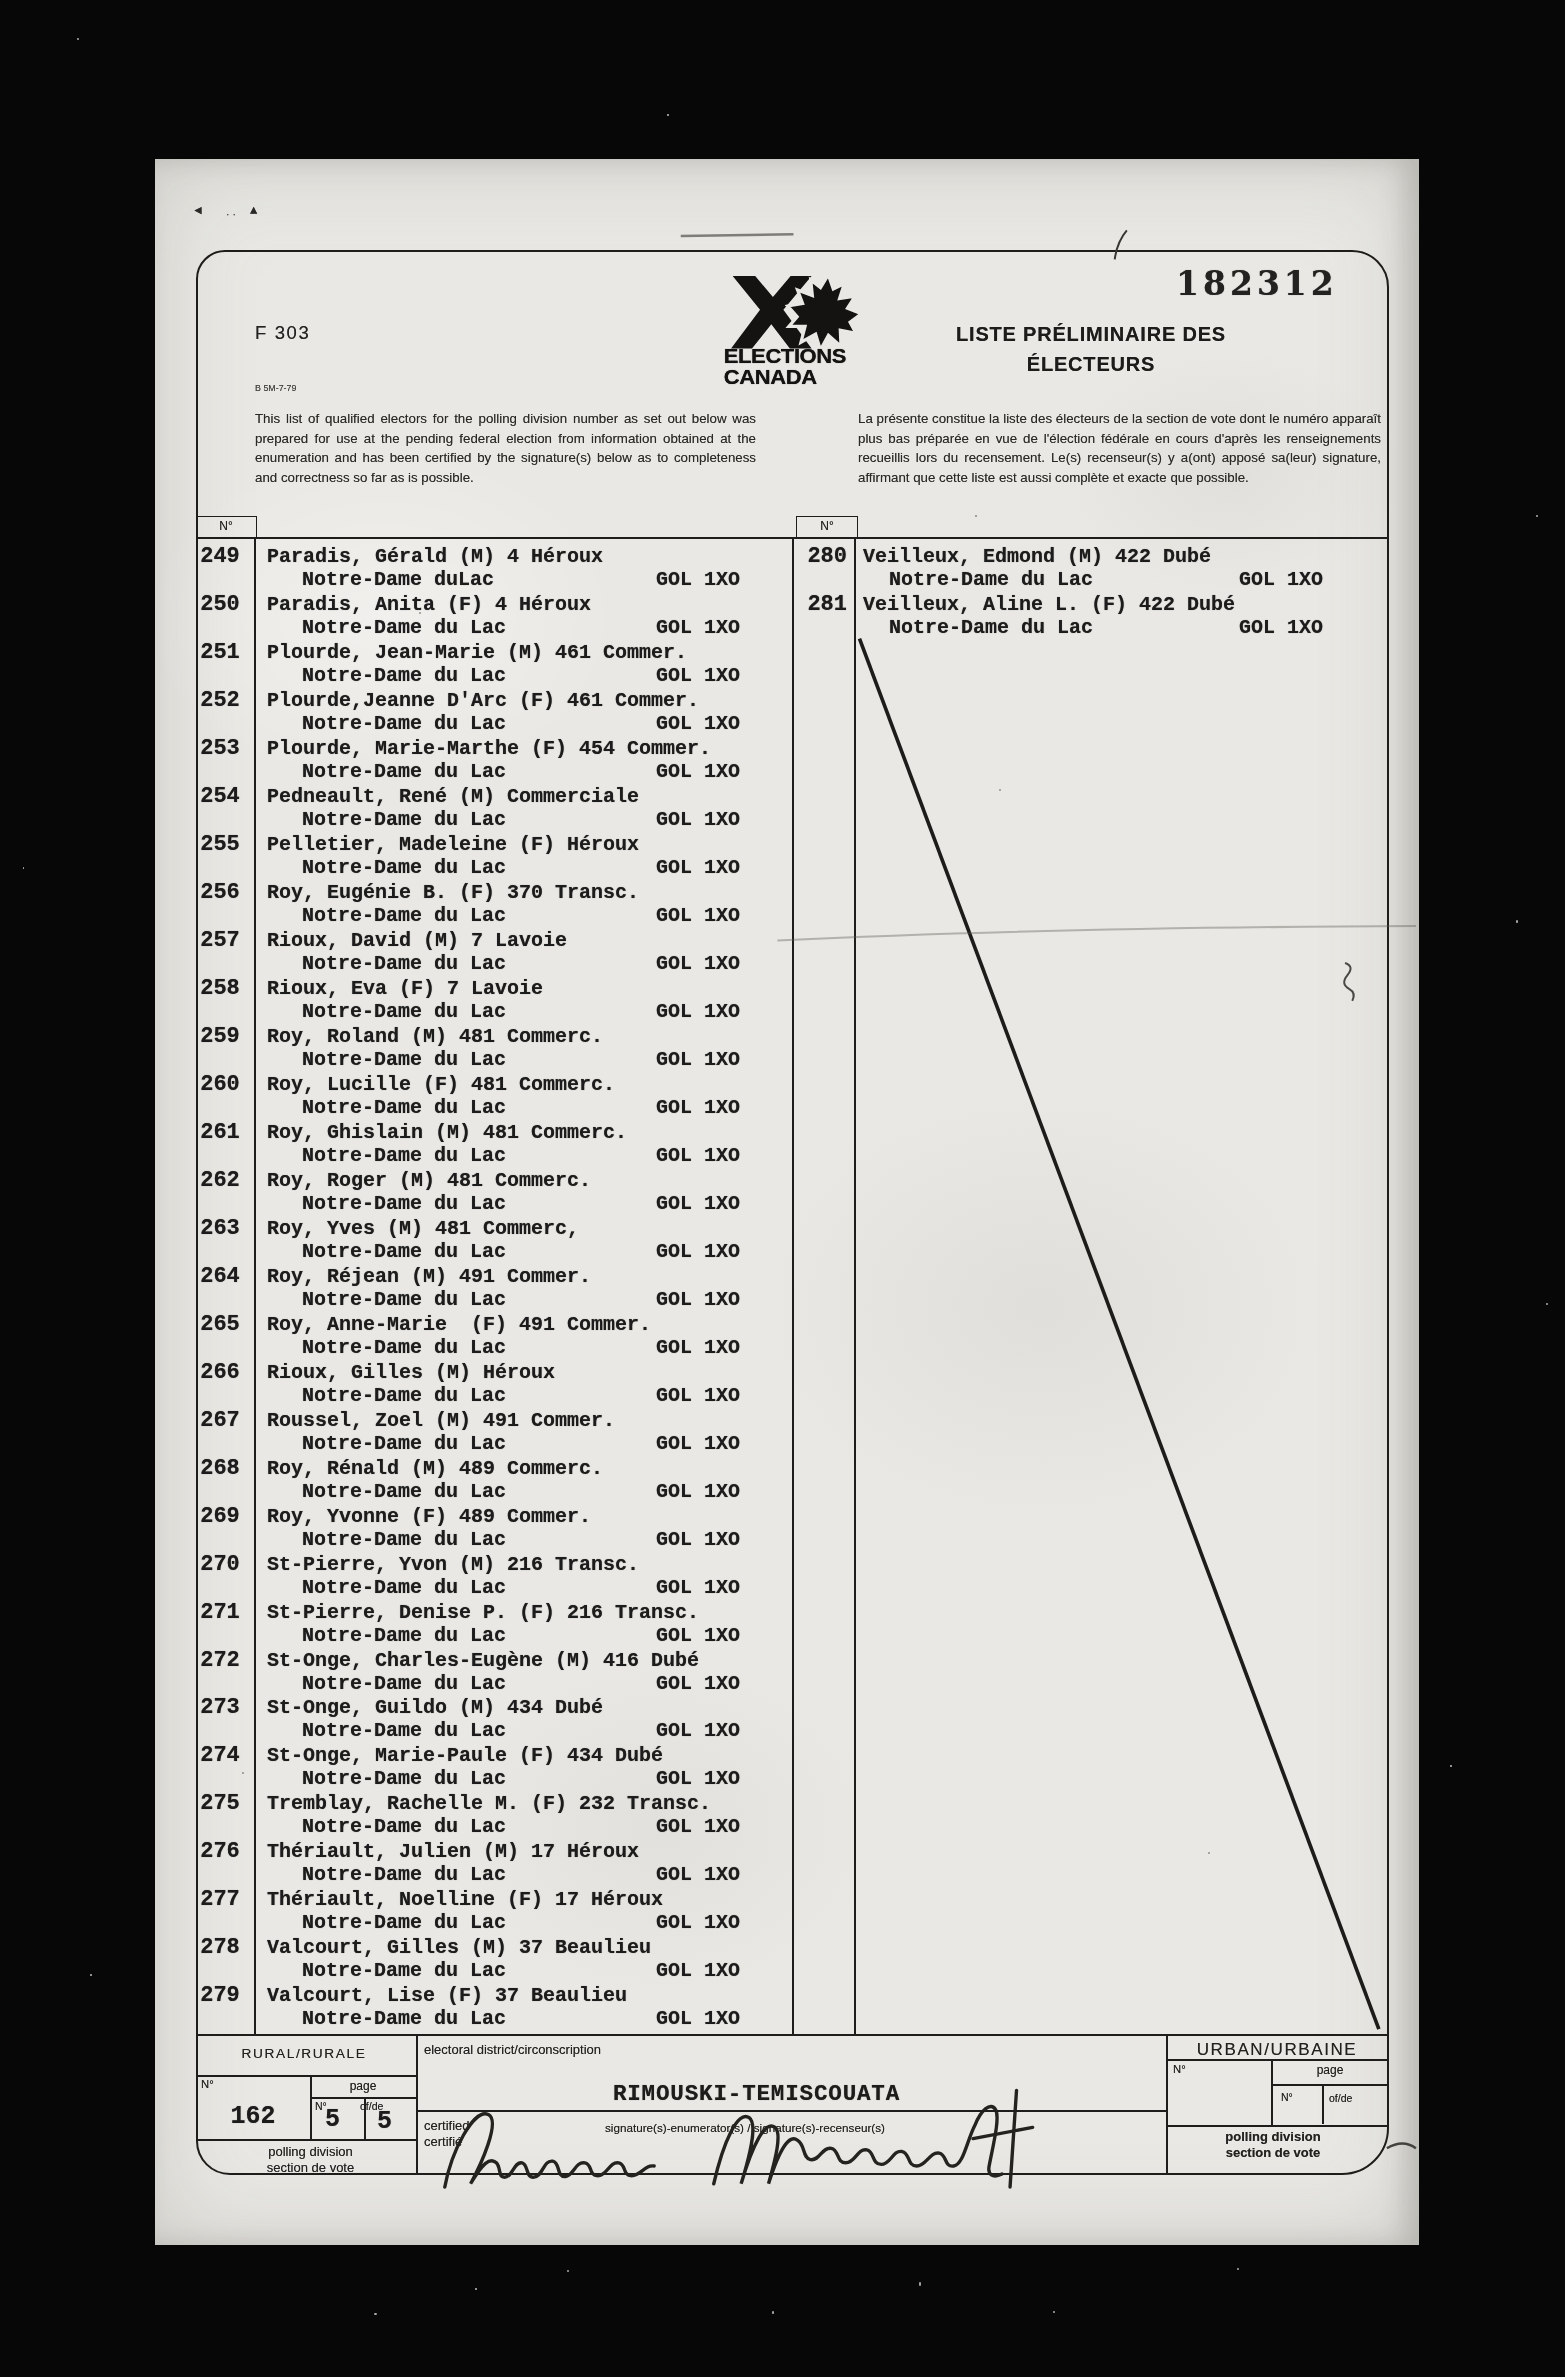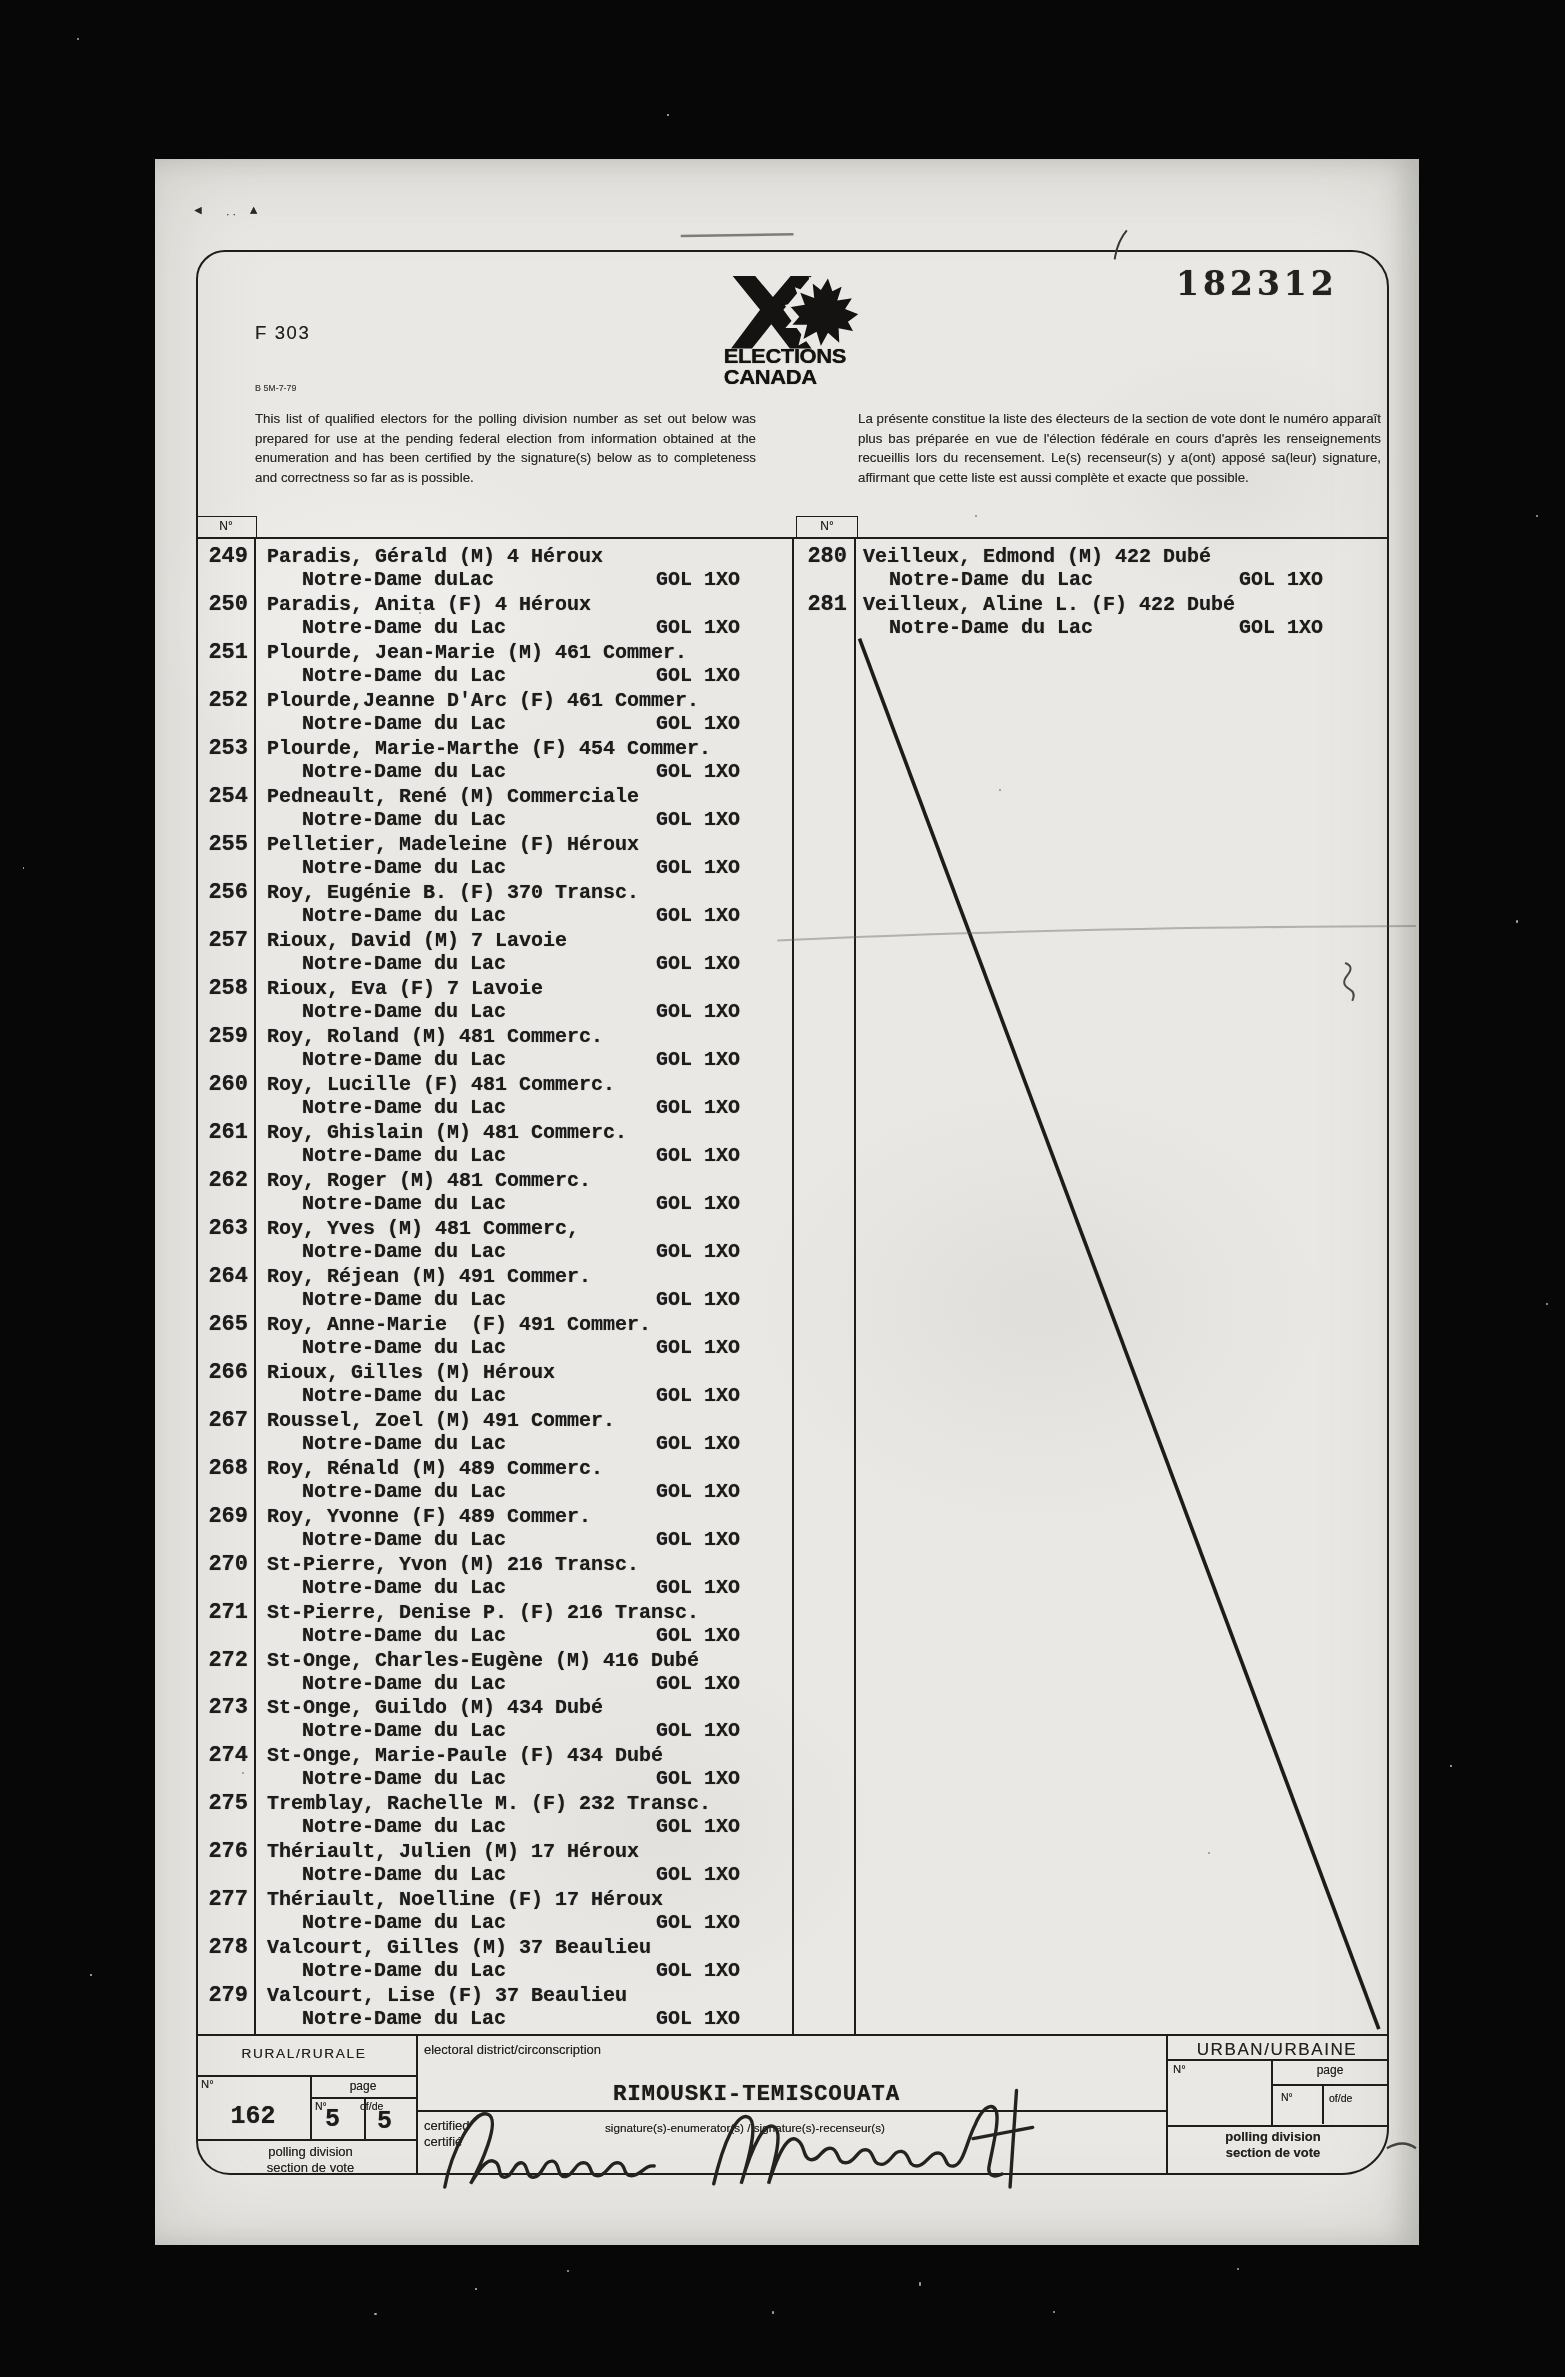--- a/index.html
+++ b/index.html
@@ -34,21 +34,21 @@
   #logo{position:absolute;left:723px;top:271px;width:153px;height:117px;}
   #logo .lg{position:absolute;left:0.8px;font-weight:700;letter-spacing:-0.4px;font-size:22px;
       color:#141312;transform:scaleY(.92);transform-origin:left top;text-shadow:0 0 0.8px #141312;}
   
   .entry{position:absolute;left:0;width:100%;height:50px;}
   .entry span{position:absolute;}
   .entry .no{font-family:"Liberation Mono",monospace;font-weight:700;font-size:22px;
       text-align:right;text-shadow:0 0 0.8px rgba(30,28,26,.7);}
   .entry .nm,.entry .ad,.entry .pc{font-family:"Liberation Mono",monospace;font-weight:700;
       font-size:20px;text-shadow:0 0 0.8px rgba(30,28,26,.7);white-space:pre;}
-  .entry.L .no{left:192px;width:56px;top:0;}
+  .entry.L .no{left:192px;width:56px;top:0;text-align:center;}
   .entry.L .nm{left:267px;top:0.8px;}
   .entry.L .ad{left:302px;top:24px;}
   .entry.L .pc{left:656px;top:24px;}
   .entry.R .no{left:792px;width:55px;top:0;}
   .entry.R .nm{left:863px;top:0.8px;}
   .entry.R .ad{left:889px;top:24px;}
   .entry.R .pc{left:1239px;top:24px;}
   .ftbig{position:absolute;font-family:"Liberation Mono",monospace;font-weight:700;font-size:25px;
       text-shadow:0 0 0.8px rgba(30,28,26,.6);}
   .center{text-align:center;}
@@ -67,20 +67,24 @@
   <div class="lbl" style="position:absolute;left:192px;top:203px;font-size:12px;color:#2a2927;">◄</div>
   <div class="lbl" style="position:absolute;left:226px;top:208px;font-size:10.5px;color:#4a4845;">·&nbsp;·</div>
   <div class="lbl" style="position:absolute;left:250px;top:201px;font-size:14.5px;color:#2a2927;">▴</div>
 
   <div id="formbox"></div>
 
   <div id="stamp">182312</div>
 
   <div class="lbl" style="position:absolute;left:255px;top:322px;font-size:18.5px;letter-spacing:1.6px;">F 303</div>
   <div class="lbl" style="position:absolute;left:255px;top:383px;font-size:8.9px;color:#45433f;">B 5M-7-79</div>
+  <div class="titleblock" style="left:938px;top:319px;width:306px;">
+    <div>LISTE PRÉLIMINAIRE DES</div>
+    <div>ÉLECTEURS</div>
+  </div>
 
   <div id="logo">
     <svg width="153" height="89" viewBox="0 0 190 110">
       <polygon fill="#141312" points="12,6 40,6 62,32 84,6 110,6 75,48 110,96 83,96 60,66 36,96 10,96 46,48"></polygon>
       <g transform="translate(126,50) rotate(6)">
         <path fill="#141312" stroke="#e9e8e4" stroke-width="4" d="M0,-46 L8,-29 L21,-37 L17,-18 L36,-23 L28,-7 L46,-2 L33,10 L42,23 L22,21 L25,41 L8,29 L0,48 L-8,29 L-25,41 L-22,21 L-42,23 L-33,10 L-46,-2 L-28,-7 L-36,-23 L-17,-18 L-21,-37 L-8,-29 Z"></path>
       </g>
     </svg>
     <div class="lg" style="top:74px;">ELECTIONS</div>
     <div class="lg" style="top:95px;">CANADA</div>

